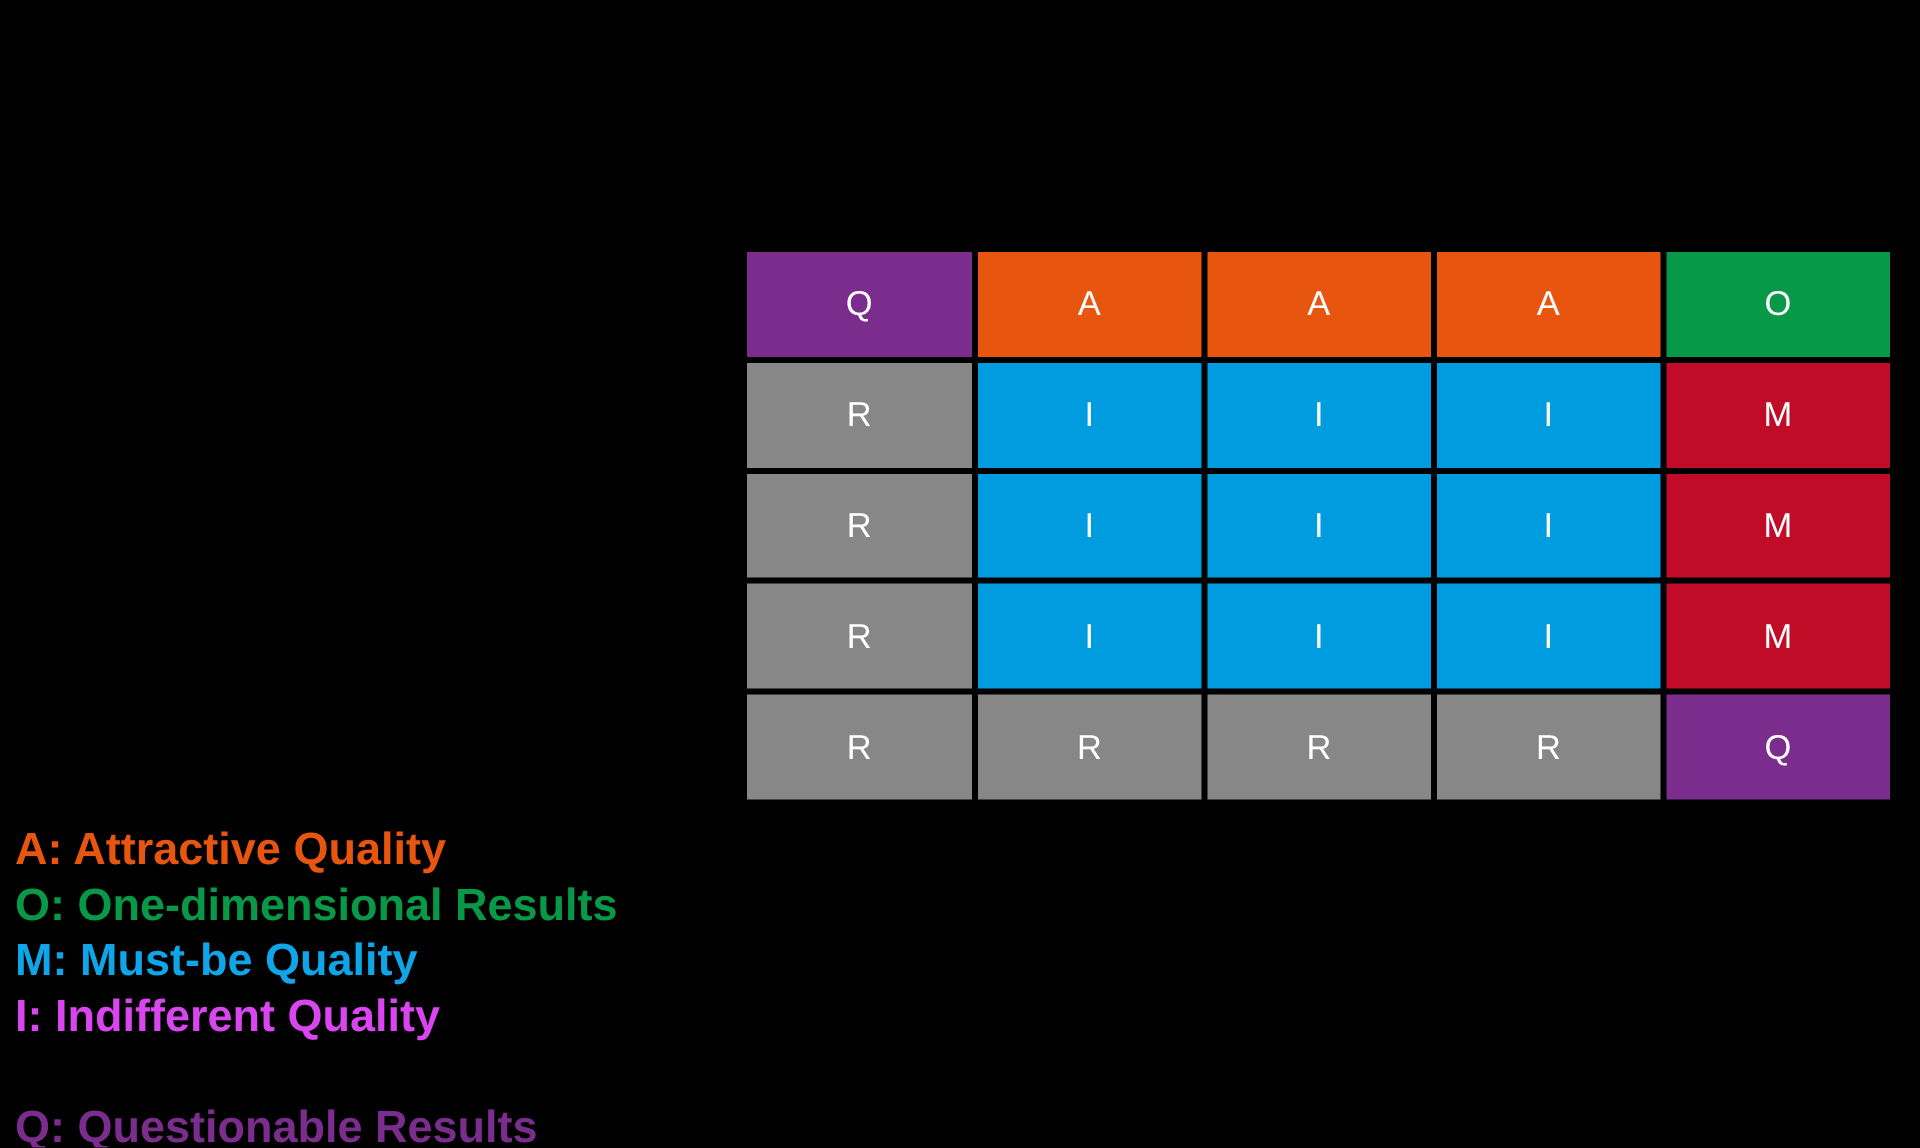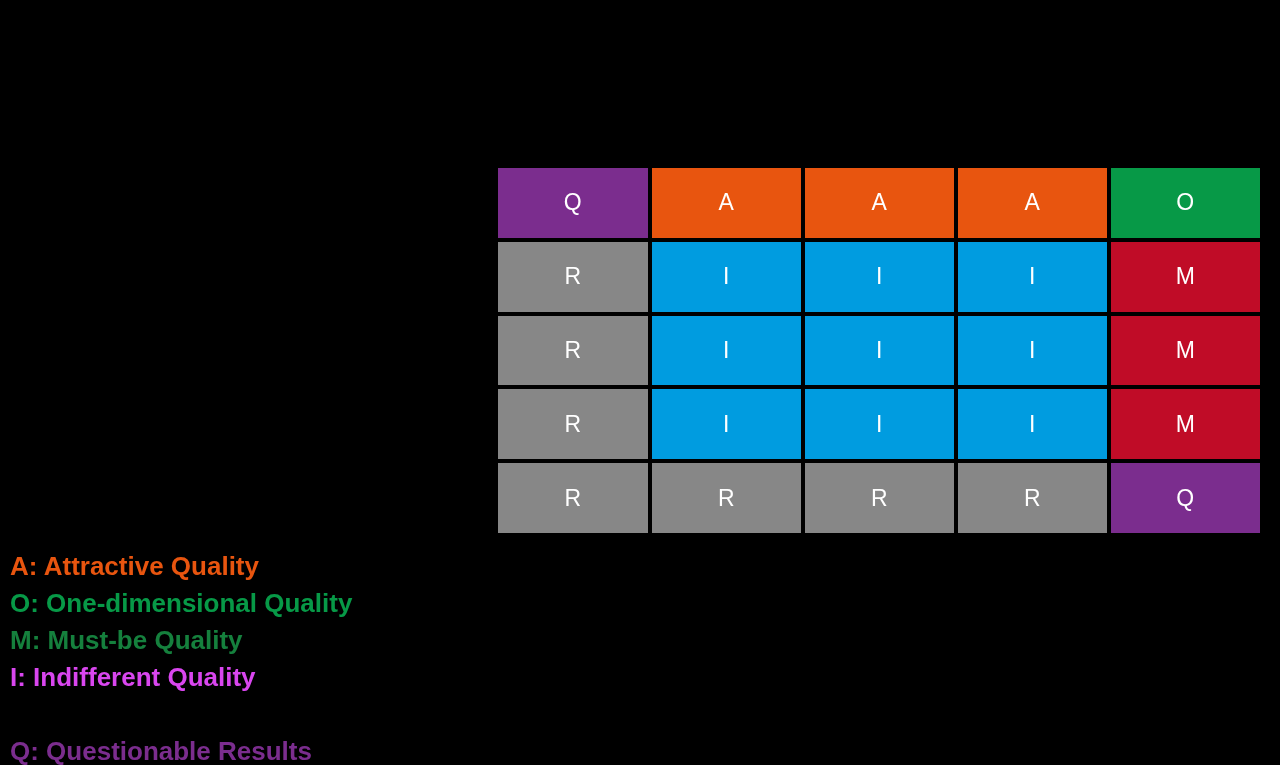--- a/index.html
+++ b/index.html
@@ -49,21 +49,21 @@
   }
 
   
   #legend {
     position: absolute;
     left: 10px;
     top: 548px;
     width: 470px;
   }
   .legend-line {
-    font-size: 26px;
+    font-size: 30px;
     font-weight: bold;
     line-height: 37px;
     white-space: nowrap;
     font-family: "Liberation Sans", sans-serif;
   }
   .legend-gap {
     height: 37px;
   }
 </style>
 </head>
@@ -102,18 +102,18 @@
       <div class="matrix-cell" style="background: rgb(135, 135, 135);">R</div>
       <div class="matrix-cell" style="background: rgb(135, 135, 135);">R</div>
       <div class="matrix-cell" style="background: rgb(135, 135, 135);">R</div>
       <div class="matrix-cell" style="background: rgb(135, 135, 135);">R</div>
       <div class="matrix-cell" style="background: rgb(123, 45, 142);">Q</div>
     </div>
   </div>
 
 <div id="legend">
     <div class="legend-line" style="color: rgb(232, 85, 15);">A: Attractive Quality</div>
-    <div class="legend-line" style="color: rgb(7, 153, 71);">O: One-dimensional Quality</div>
-    <div class="legend-line" style="color: #15803d;">M: Must-be Quality</div>
+    <div class="legend-line" style="color: rgb(7, 153, 71);">O: One-dimensional Results</div>
+    <div class="legend-line" style="color: #0ea5e9;">M: Must-be Quality</div>
     <div class="legend-line" style="color: #d946ef;">I: Indifferent Quality</div>
     <div class="legend-gap"></div>
     <div class="legend-line" style="color: rgb(123, 45, 142);">Q: Questionable Results</div>
   </div>
 
 </body></html>

